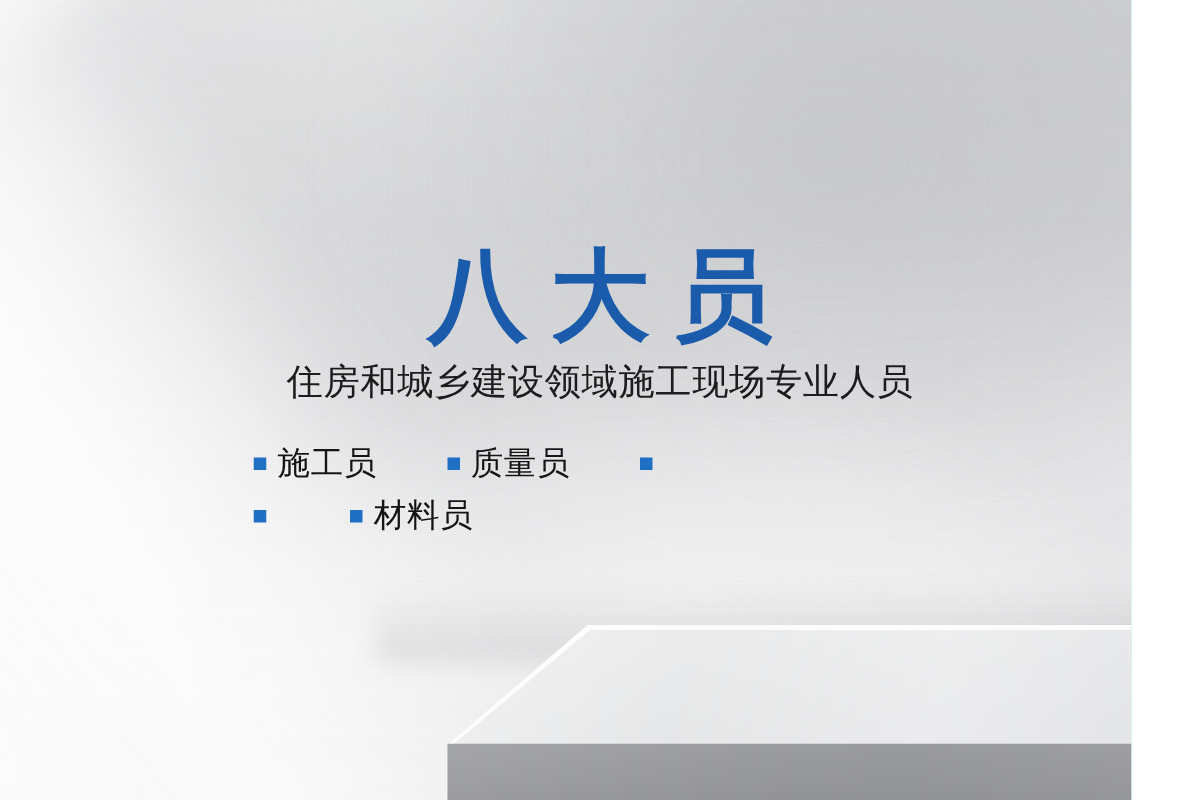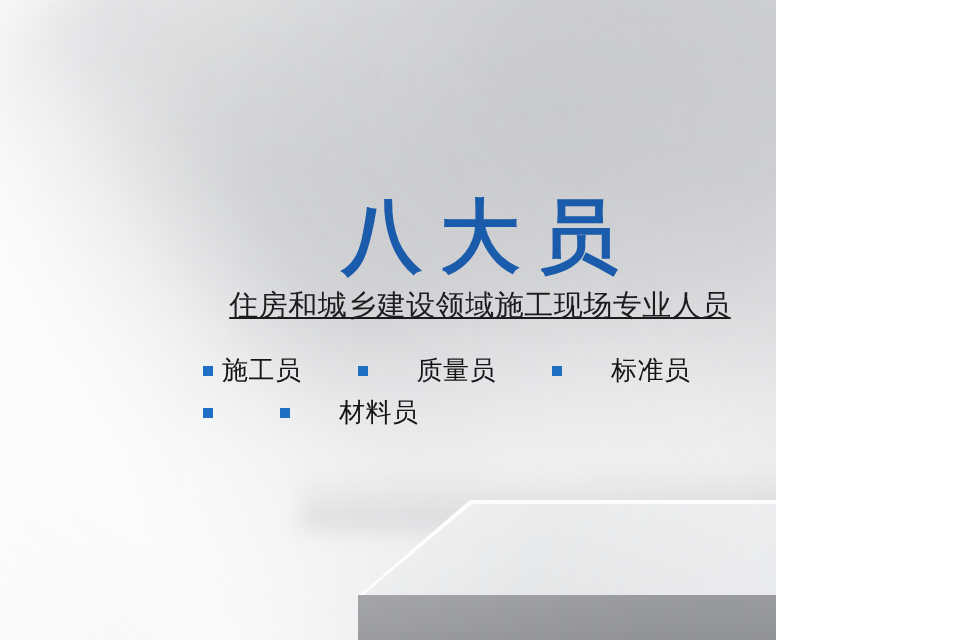--- a/index.html
+++ b/index.html
@@ -3,21 +3,21 @@
 <meta charset="utf-8">
 <title>八大员</title>
 <style>
   html, body {
     margin: 0;
     padding: 0;
     background: #ffffff;
   }
   #stage {
     position: relative;
-    width: 776px;
+    width: 905px;
     height: 640px;
     overflow: hidden;
     font-family: "DejaVu Sans", "Liberation Sans", sans-serif;
     background: #5eead4;
   }
 
   
   .bg-base {
     position: absolute;
     inset: 0;
@@ -229,28 +229,26 @@
     left: 0;
     top: 286px;
     width: 960px;
     text-align: center;
     font-size: 29px;
     line-height: 38px;
     font-weight: 400;
     letter-spacing: 0.5px;
     color: #1c1c1e;
     white-space: nowrap;
-    text-decoration: underline;
   }
   .tag-rows {
     position: absolute;
     left: 0;
     top: 350px;
     width: 960px;
-    font-family: Liberation Serif, serif;
   }
   .tag-row {
     display: flex;
     justify-content: flex-start;
     align-items: center;
     height: 42px;
     padding-left: 203px;
     box-sizing: border-box;
   }
   .tag {
@@ -265,21 +263,21 @@
     background: #1f6fc4;
     margin-right: 9px;
     flex: 0 0 auto;
   }
   .tag .tag-label {
     font-size: 26px;
     line-height: 32px;
     color: #141416;
     letter-spacing: 0.5px;
   }
-  .tag-row .tag + .tag { margin-left: 56px; gap: 40px; }
+  .tag-row .tag + .tag { margin-left: 56px; }
   .tag-row.row2 .tag + .tag { margin-left: 58px; }
 </style>
 </head>
 <body>
 
 <div id="stage">
 
   <div class="bg-base"></div>
   <div class="bg-vert"></div>
   <div class="shade-tr"></div>
@@ -308,21 +306,20 @@
         <span class="tag">
           <span class="bullet"></span>
           <span class="tag-label">施工员</span>
         </span>
         <span class="tag">
           <span class="bullet"></span>
           <span class="tag-label">质量员</span>
         </span>
         <span class="tag">
           <span class="bullet"></span>
-          <span class="tag-label">标准员</span>
         </span>
       </div>
 
       <div class="tag-row row2">
         <span class="tag">
           <span class="bullet"></span>
         </span>
         <span class="tag">
           <span class="bullet"></span>
           <span class="tag-label">材料员</span>

